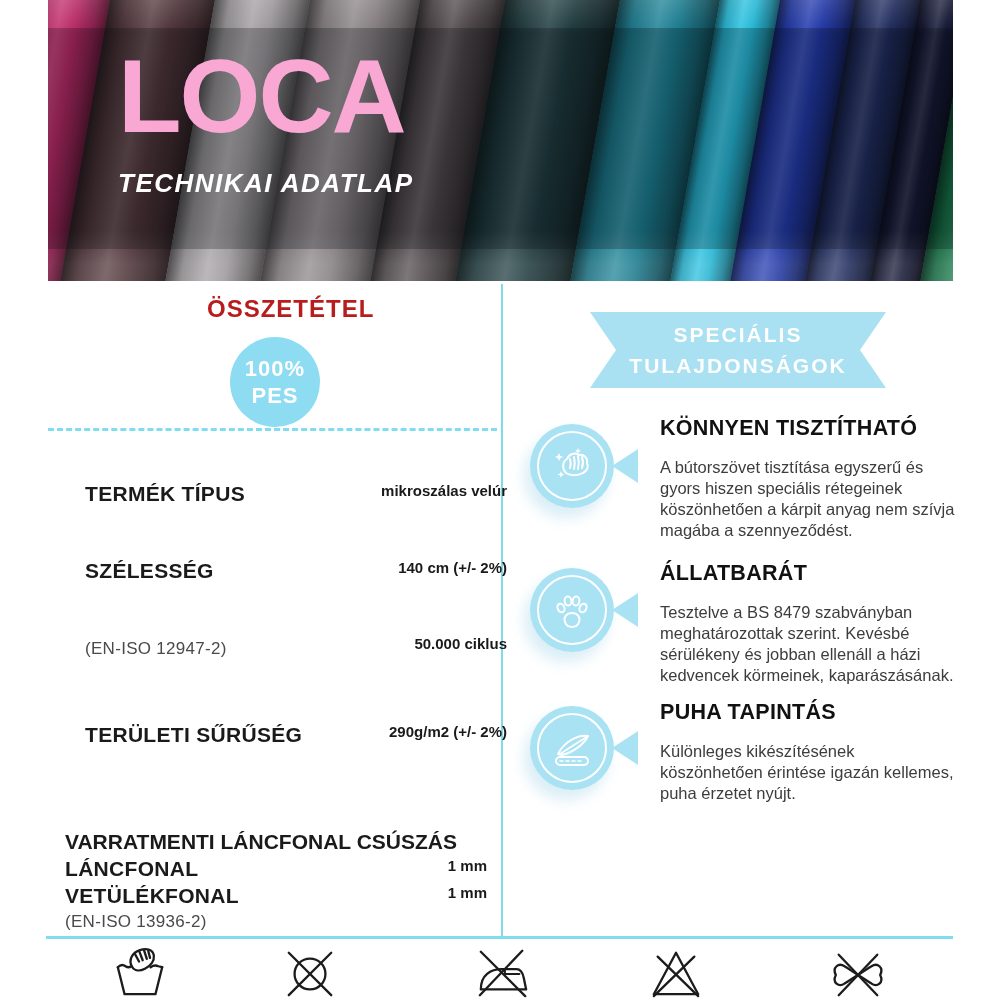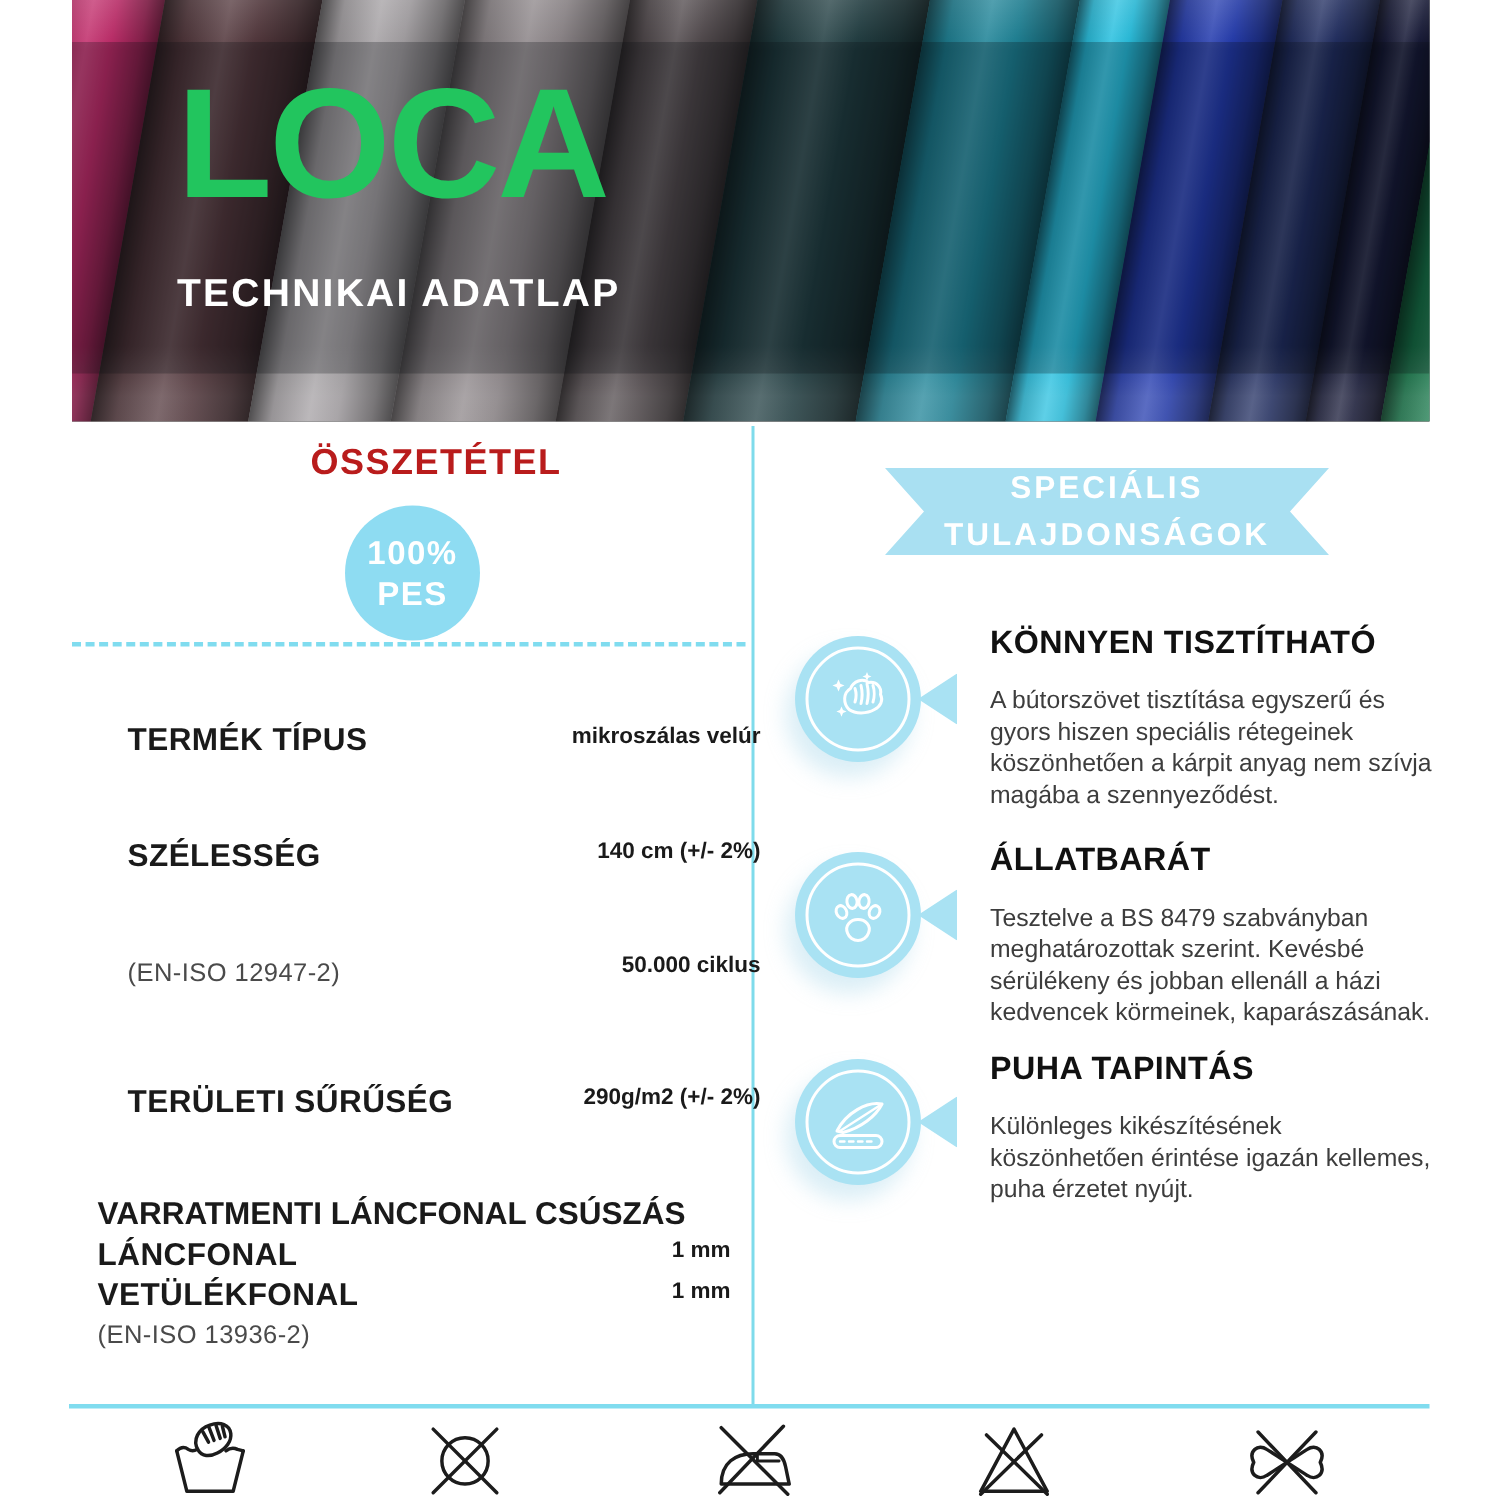--- a/index.html
+++ b/index.html
@@ -7,48 +7,48 @@
     width:1000px;height:1000px;position:relative;background:#ffffff;
     font-family:"Liberation Sans", sans-serif;color:#1e1e1e;overflow:hidden;
   }
   
   .hero{position:absolute;left:48px;top:0;width:905px;height:281px;overflow:hidden;background:#222;}
   .stripes{position:absolute;left:-20px;top:0;height:100%;width:1120px;display:flex;transform:skewX(-10deg);transform-origin:0 0;}
   .stripes > div{height:100%;}
   .hero-overlay{position:absolute;left:0;top:28px;width:100%;height:221px;background:rgba(12,14,20,0.26);}
   .hero-text{position:absolute;left:70px;top:44px;}
   .hero-title{
-    font-size:104px;line-height:1;font-weight:800;color:#22c55e;letter-spacing:-2px;margin:0;
+    font-size:104px;line-height:1;font-weight:800;color:#f9a8d4;letter-spacing:-2px;margin:0;
   }
   .hero-subtitle{
-    font-size:26px;font-weight:700;color:#ffffff;letter-spacing:1.5px;margin-top:32px;
+    font-size:26px;font-weight:700;color:#ffffff;letter-spacing:1.5px;margin-top:20px;font-style:italic;
   }
   
   .v-divider{position:absolute;left:501px;top:284px;width:2px;height:652px;background:#7fdbeb;}
   .h-dashed{position:absolute;left:48px;top:428px;width:449px;border-top:3px dashed #80dcef;}
   .h-bottom{position:absolute;left:46px;top:936px;width:907px;height:3px;background:#80dcef;}
   
   .section-title{
     position:absolute;left:207px;top:295px;font-size:24px;font-weight:800;letter-spacing:1px;color:#b91c1c;
   }
   .badge-circle{
     position:absolute;left:230px;top:337px;width:90px;height:90px;border-radius:50%;
     background:#8edcf2;display:flex;flex-direction:column;align-items:center;justify-content:center;
     color:#ffffff;font-weight:800;font-size:22px;line-height:1.25;letter-spacing:1px;text-align:right;
   }
   .spec-row{position:absolute;left:65px;width:422px;display:flex;justify-content:space-between;align-items:flex-start;margin-left:20px;}
   .spec-label{font-size:21px;font-weight:800;color:#1a1a1a;letter-spacing:.3px;}
   .spec-value{font-size:15px;font-weight:700;color:#1a1a1a;white-space:nowrap;}
   .spec-note{font-size:17px;font-weight:500;color:#4a4a4a;margin-top:4px;letter-spacing:.3px;}
   .spec-group{position:absolute;left:65px;width:422px;}
-  .spec-group .head{font-size:21px;font-weight:800;color:#1a1a1a;}
+  .spec-group .head{font-size:21px;font-weight:800;color:#1a1a1a;margin-top:32px;}
   .spec-group .sub{display:flex;justify-content:space-between;margin-top:3px;}
   
   .ribbon{
-    position:absolute;left:590px;top:312px;width:296px;height:58px;background:#a9e0f2;
+    position:absolute;left:590px;top:312px;width:296px;height:76px;background:#a9e0f2;
     clip-path:polygon(0 0,100% 0,calc(100% - 26px) 50%,100% 100%,0 100%,26px 50%);
     display:flex;flex-direction:column;align-items:center;justify-content:center;
     color:#ffffff;font-weight:700;font-size:21px;letter-spacing:2px;line-height:1.5;
   }
   .feat-icon{
     position:absolute;left:530px;width:84px;height:84px;border-radius:50%;background:#a9e2f3;
     box-shadow:-6px 10px 14px rgba(150,205,230,.35);
   }
   .feat-icon .ring{position:absolute;inset:7px;border:2.5px solid #ffffff;border-radius:50%;}
   .feat-icon svg{position:absolute;inset:0;margin:auto;}

